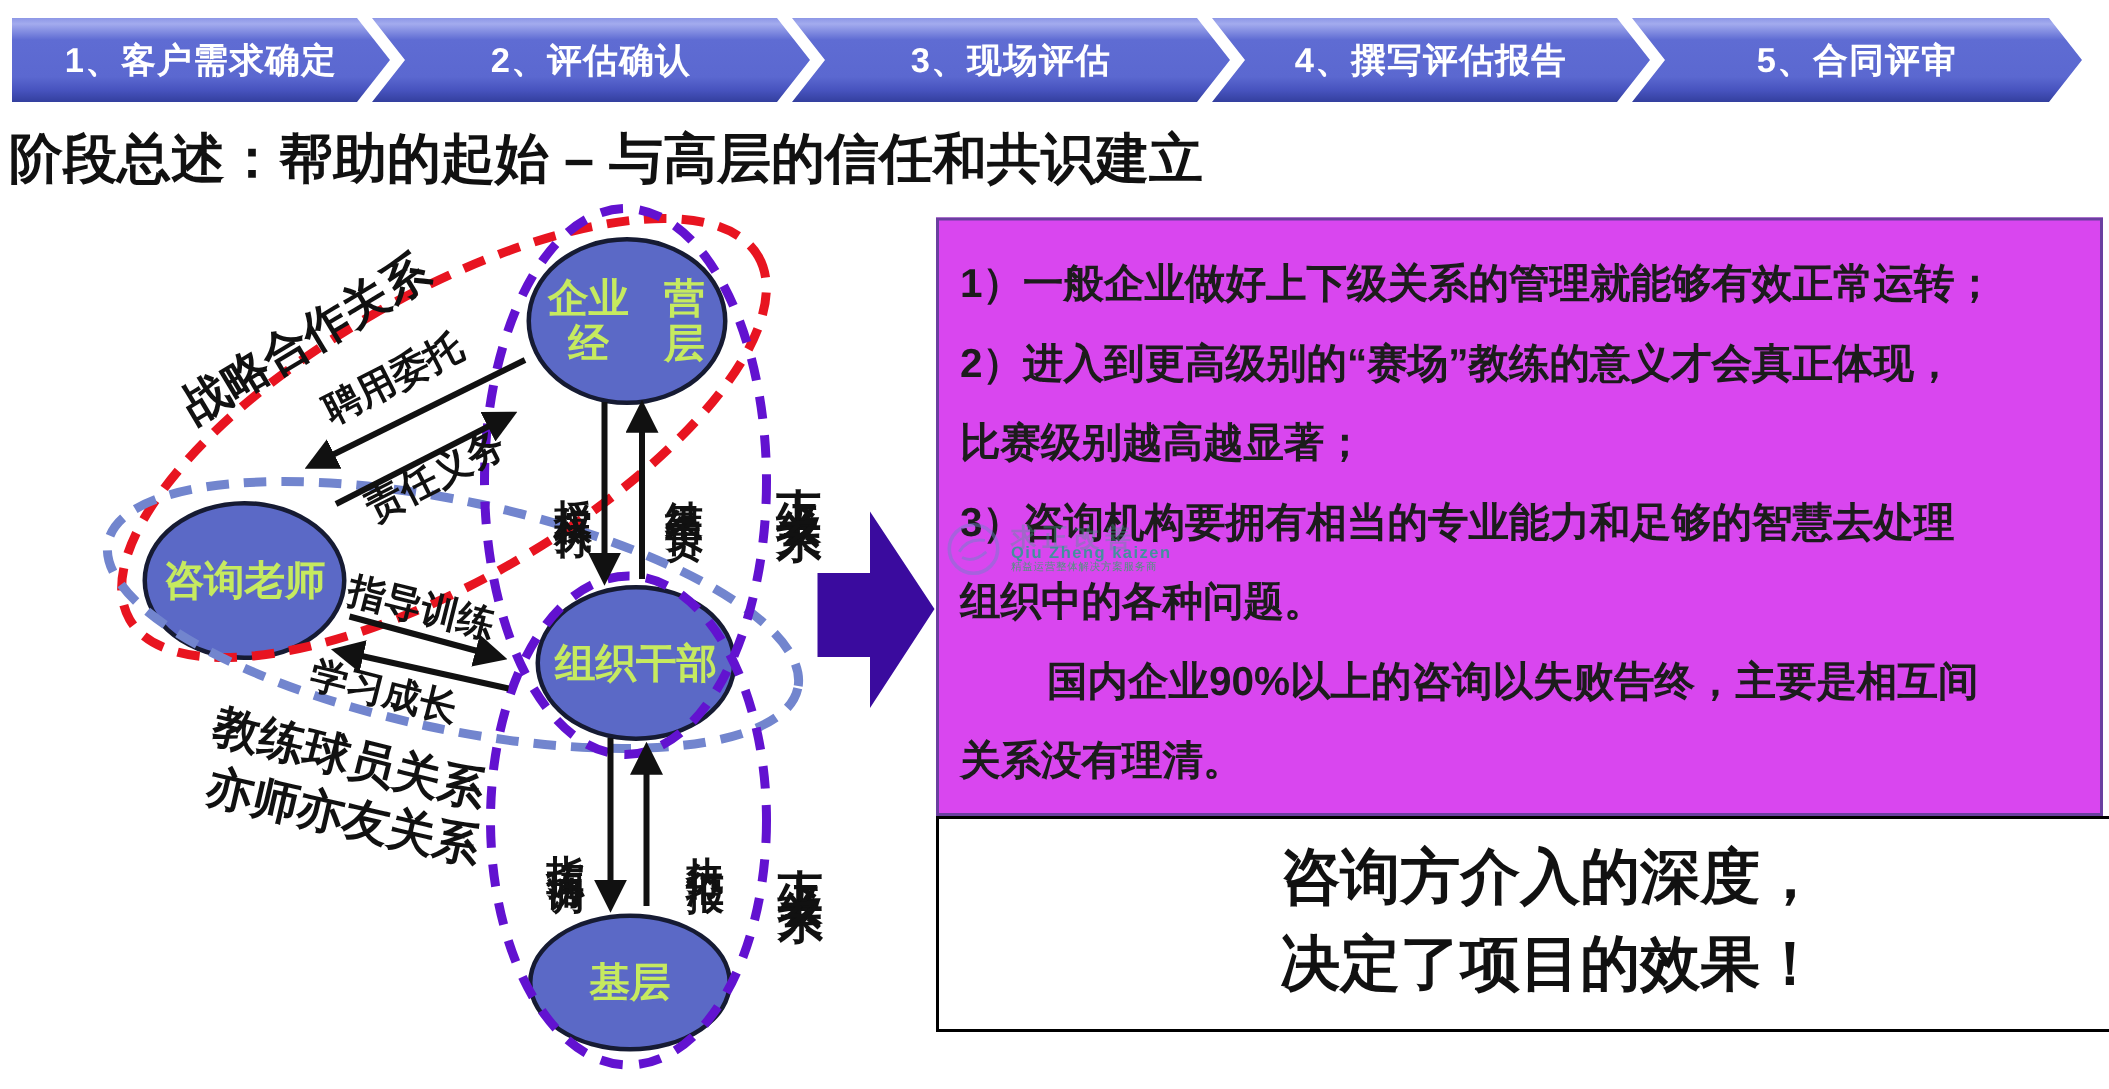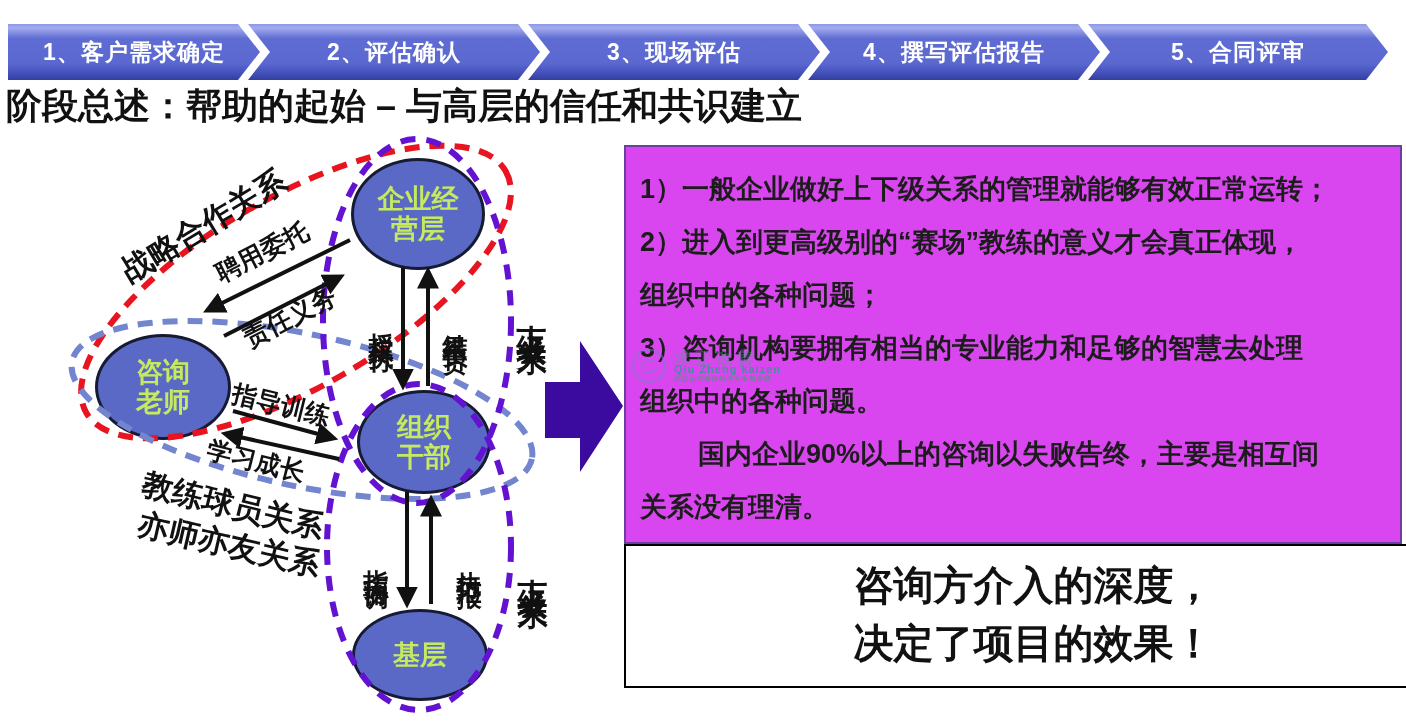--- a/index.html
+++ b/index.html
@@ -1,35 +1,35 @@
 <!DOCTYPE html>
 <html><head>
 <meta charset="utf-8">
 <style>
   html,body{margin:0;padding:0;background:#ffffff;}
   .stage{
     position:relative;width:1406px;height:726px;overflow:hidden;background:#ffffff;
     font-family:"Liberation Sans",sans-serif;color:#141414;
   }
   
-  .chevbar{position:absolute;left:0;top:12px;width:1206px;height:80px;z-index:5;padding-left:29px;}
+  .chevbar{position:absolute;left:0;top:0;width:1206px;height:80px;z-index:5;padding-left:29px;}
   .chev{
     position:absolute;top:12px;height:56px;
     background:linear-gradient(180deg,#8d97e6 0%,#a3abee 7%,#5f6cd3 26%,#5b68d0 70%,#4753be 86%,#333f9e 100%);
     display:flex;align-items:center;justify-content:center;
     color:#ffffff;font-weight:bold;font-size:23px;letter-spacing:1px;
   }
   .chev.first{clip-path:polygon(0 0,calc(100% - 22px) 0,100% 50%,calc(100% - 22px) 100%,0 100%);}
   .chev.notch{clip-path:polygon(0 0,calc(100% - 22px) 0,100% 50%,calc(100% - 22px) 100%,0 100%,22px 50%);}
   
   .subtitle{position:absolute;left:6px;top:82px;font-size:36px;font-weight:bold;color:#111;z-index:5;white-space:nowrap;}
   
   .node{
     position:absolute;border:3px solid #161b33;border-radius:50%;
-    background:#5b69c6;z-index:2;display:flex;flex-direction:column;
+    background:#5b69c6;z-index:2;display:flex;
     align-items:center;justify-content:center;
     color:#c6ea5f;font-weight:bold;font-size:27px;line-height:1.12;text-align:center;
   }
   
   .overlay{position:absolute;left:0;top:0;z-index:3;pointer-events:none;}
   
   .lbl{position:absolute;z-index:4;white-space:nowrap;color:#111;}
   .rot{transform-origin:center;}
   .vlabel{writing-mode:vertical-rl;text-orientation:upright;letter-spacing:5px;}
   .rel{font-size:31px;font-weight:bold;}
@@ -134,21 +134,21 @@
   <div class="lbl edge rot" style="left:281px;top:405px;transform:translate(-50%,-50%) rotate(14deg);">指导训练</div>
   <div class="lbl edge rot" style="left:256px;top:461px;transform:translate(-50%,-50%) rotate(14deg);">学习成长</div>
   <div class="lbl edge vlabel" style="left:382px;top:323px;transform:translate(-50%,-50%);">授权执行</div>
   <div class="lbl edge vlabel" style="left:456px;top:323px;transform:translate(-50%,-50%);">结果负责</div>
   <div class="lbl edge vlabel" style="left:377px;top:560px;transform:translate(-50%,-50%);">指挥协调</div>
   <div class="lbl edge vlabel" style="left:470px;top:560px;transform:translate(-50%,-50%);">执行汇报</div>
 
   <div class="panel">
     <div class="pline">1）一般企业做好上下级关系的管理就能够有效正常运转；</div>
     <div class="pline">2）进入到更高级别的“赛场”教练的意义才会真正体现，</div>
-    <div class="pline">组织中的各种问题；</div>
+    <div class="pline">比赛级别越高越显著；</div>
     <div class="pline">3）咨询机构要拥有相当的专业能力和足够的智慧去处理</div>
     <div class="pline">组织中的各种问题。</div>
     <div class="pline indent">国内企业90%以上的咨询以失败告终，主要是相互间</div>
     <div class="pline">关系没有理清。</div>
   </div>
 
   <div class="conclusion">
     <div class="cline">咨询方介入的深度，</div>
     <div class="cline">决定了项目的效果！</div>
   </div>

